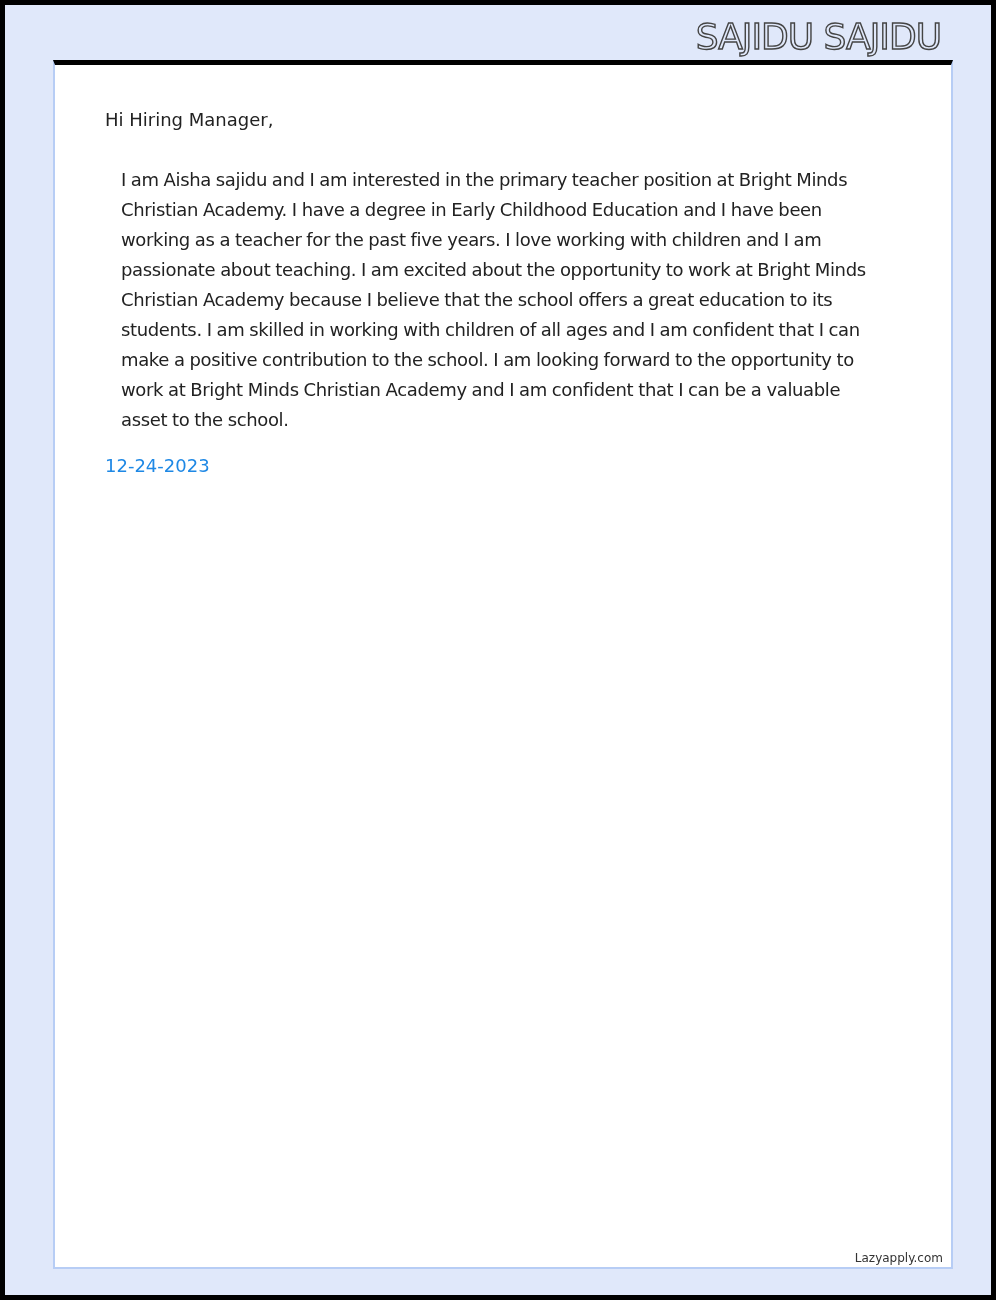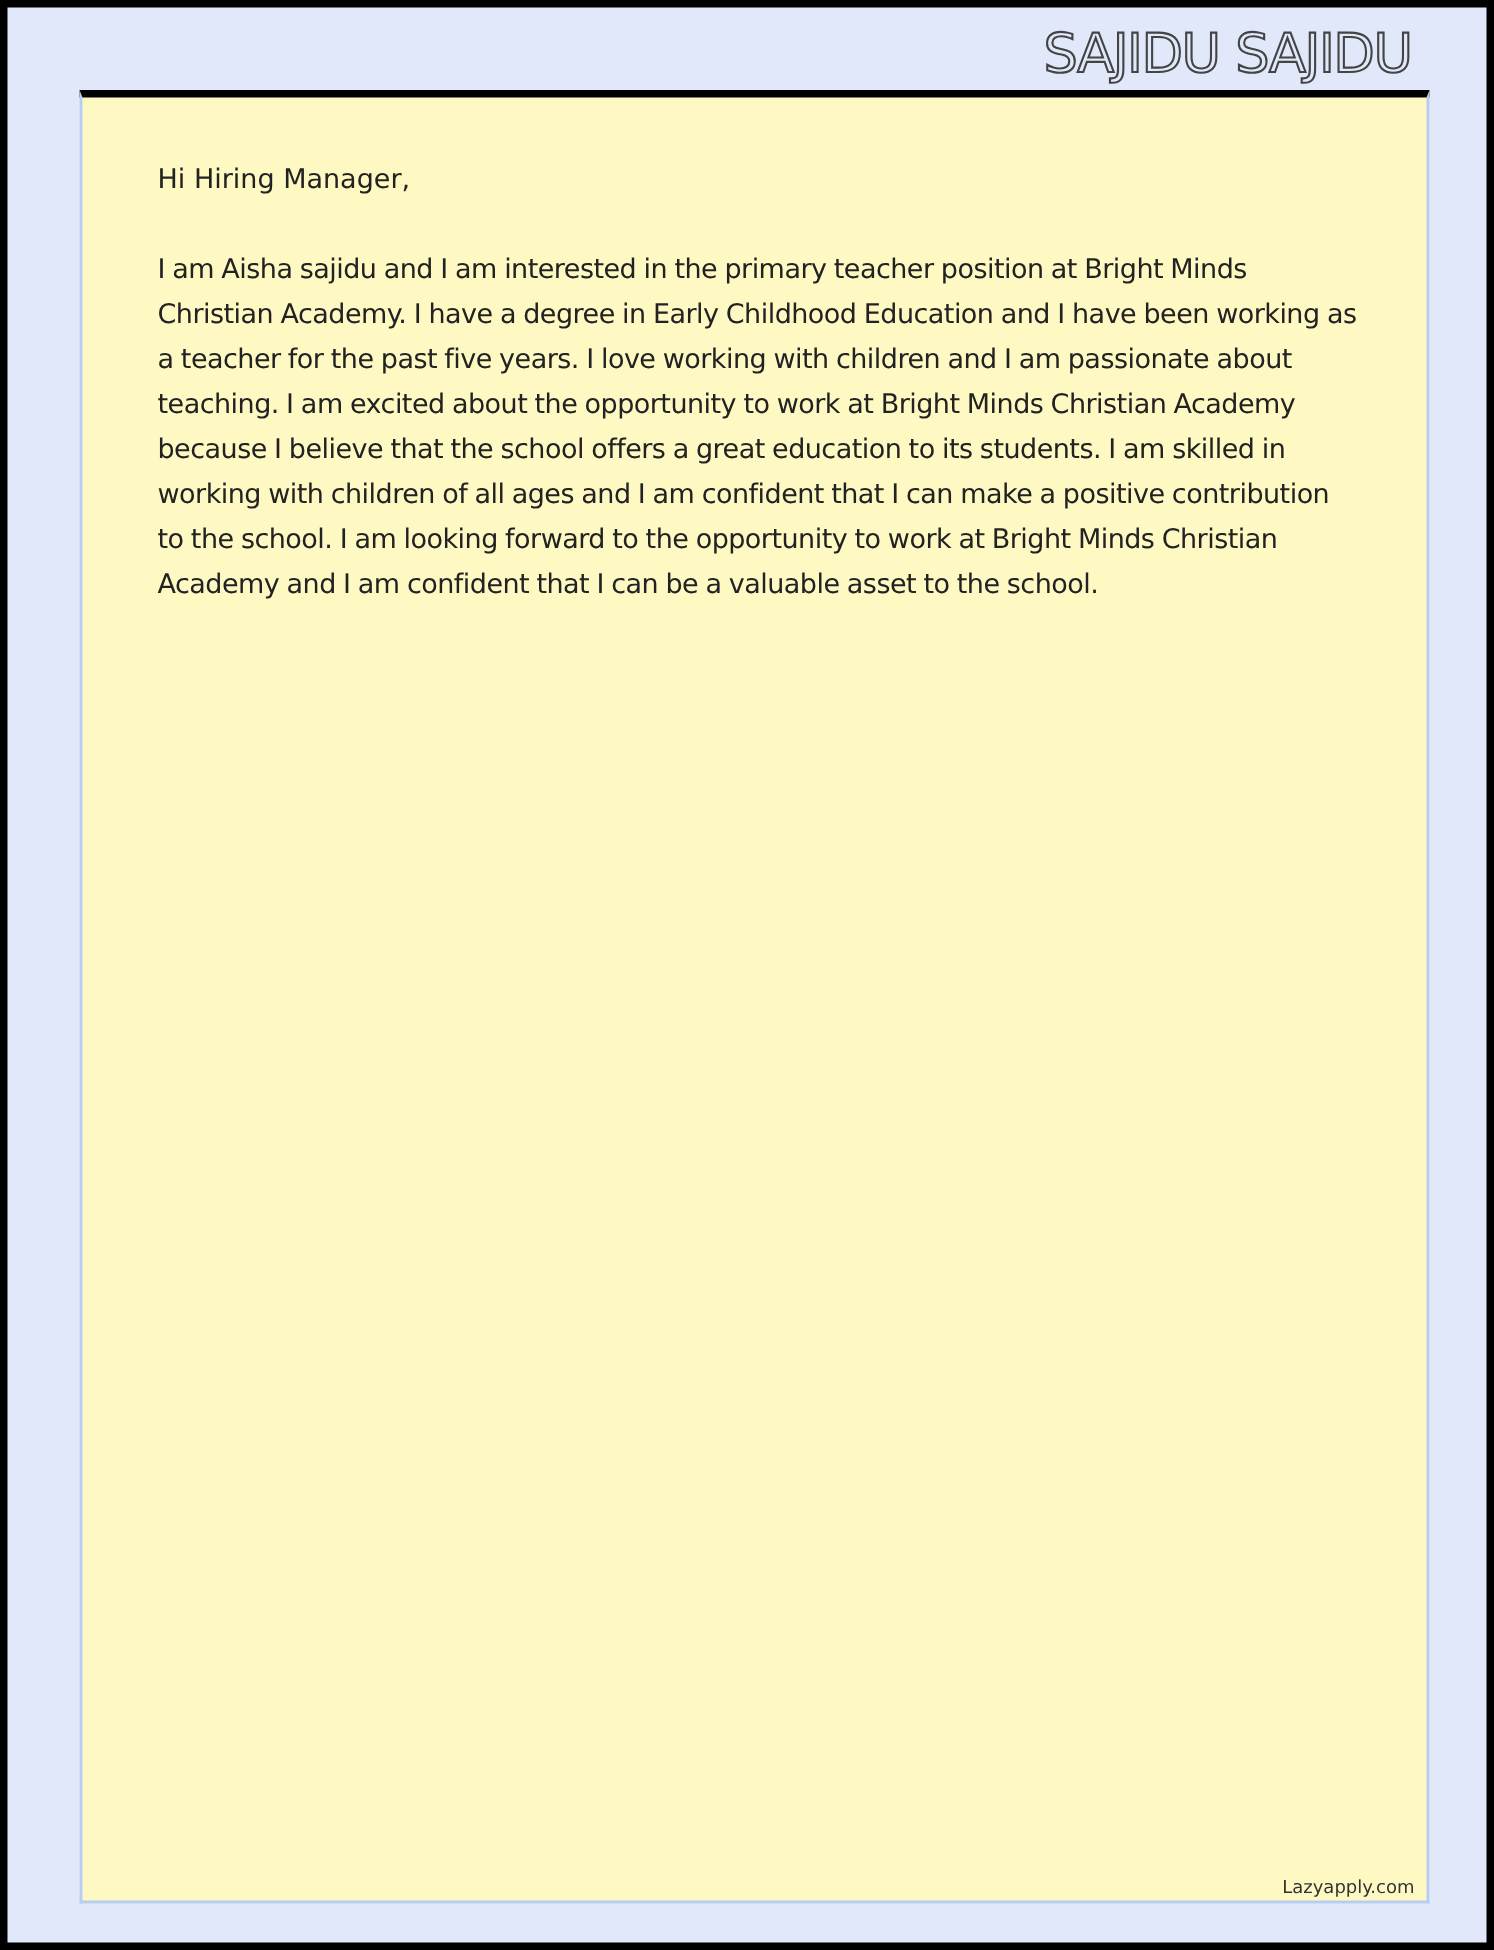--- a/index.html
+++ b/index.html
@@ -35,40 +35,40 @@
       -webkit-text-stroke: 1.4px #444;
       line-height: 1;
       white-space: nowrap;
     }
     .page {
       position: absolute;
       left: 48px;
       top: 55px;
       width: 896px;
       height: 1202px;
-      background: #fef9c3;
+      background: #ffffff;
       border-top: 5px solid #000;
       border-left: 2px solid #b7cdf5;
       border-right: 2px solid #b7cdf5;
       border-bottom: 2px solid #b7cdf5;
     }
     .content {
       position: absolute;
       left: 50px;
       top: 40px;
       width: 800px;
       color: #222;
       font-size: 18px;
       line-height: 30px;
     }
     .greeting {
       margin: 0 0 30px 0;
     }
     .body-text {
-      margin: 0;
+      margin: 16px;
       letter-spacing: -0.35px;
       word-spacing: -0.5px;
     }
     .date {
       margin: 10px 0 0 0;
       color: #1e88e5;
     }
     .footer-brand {
       position: absolute;
       right: 8px;
@@ -80,16 +80,17 @@
 </head>
 <body>
 
 <div class="frame">
   <h1 class="name-title">SAJIDU SAJIDU</h1>
 
   <div class="page">
     <div class="content">
       <p class="greeting">Hi Hiring Manager,</p>
       <p class="body-text">I am Aisha sajidu and I am interested in the primary teacher position at Bright Minds Christian Academy. I have a degree in Early Childhood Education and I have been working as a teacher for the past five years. I love working with children and I am passionate about teaching. I am excited about the opportunity to work at Bright Minds Christian Academy because I believe that the school offers a great education to its students. I am skilled in working with children of all ages and I am confident that I can make a positive contribution to the school. I am looking forward to the opportunity to work at Bright Minds Christian Academy and I am confident that I can be a valuable asset to the school.</p>
+      <p class="date">12-24-2023</p>
     </div>
     <div class="footer-brand">Lazyapply.com</div>
   </div>
 </div>
 
 </body></html>

